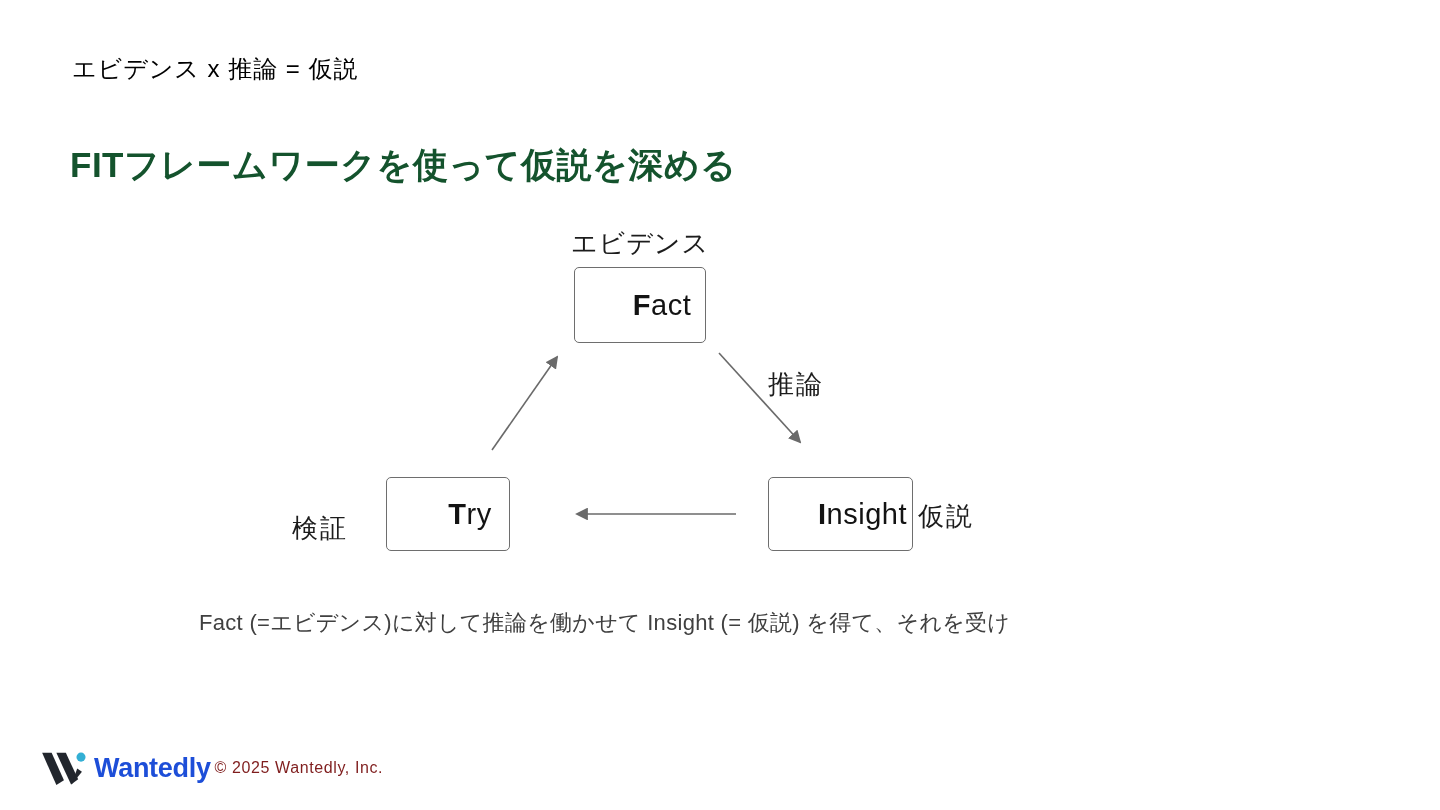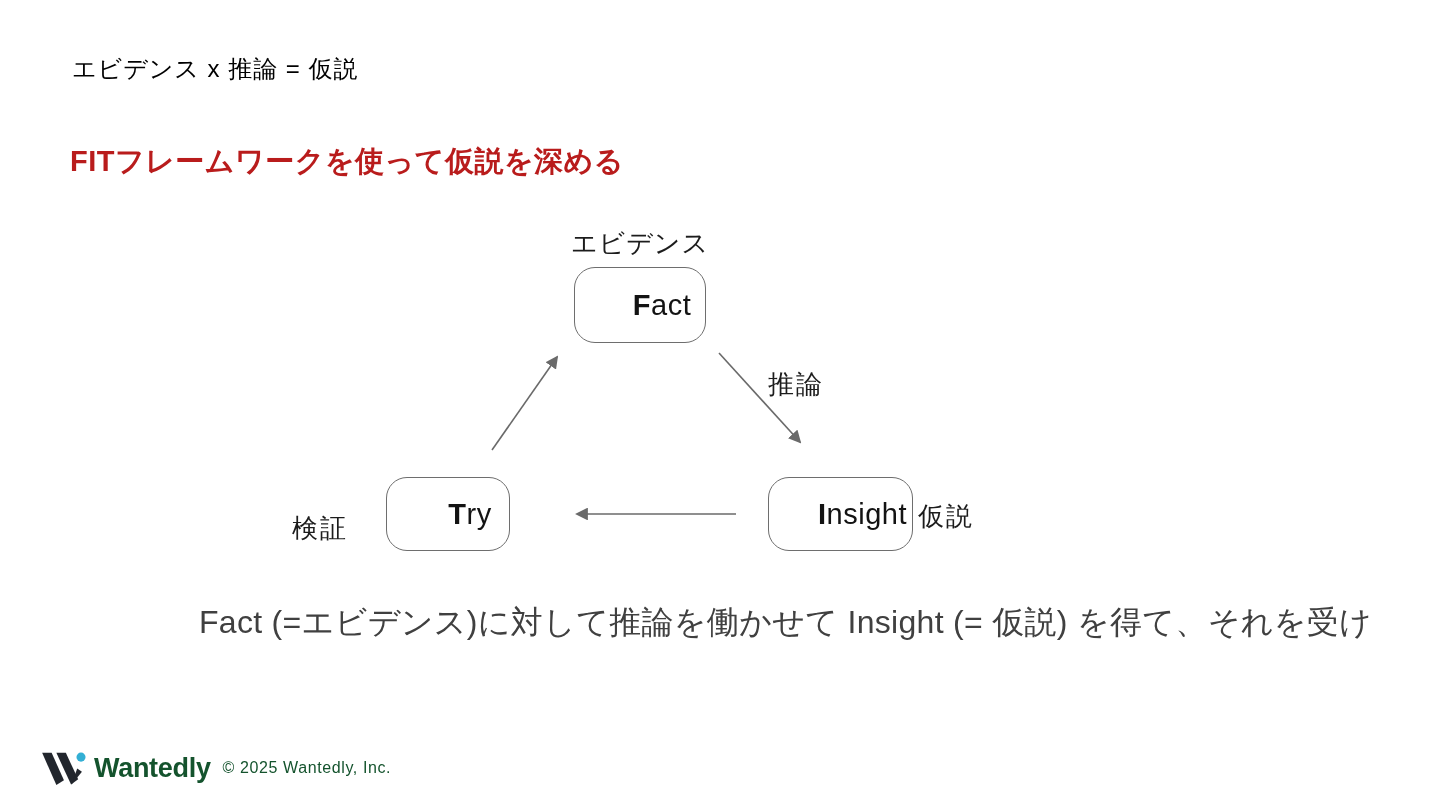--- a/index.html
+++ b/index.html
@@ -18,32 +18,32 @@
   .eyebrow {
     left: 72px; top: 53px;
     font-size: 24px;
     font-weight: 500;
     color: #000000;
     letter-spacing: 1px;
     white-space: nowrap;
   }
   .title {
     left: 70px; top: 142px;
-    font-size: 29px;
+    font-size: 35px;
     font-weight: 700;
-    color: #b91c1c;
+    color: #14532d;
     letter-spacing: 0.5px;
     white-space: nowrap;
   }
 
   
   .node {
     position: absolute;
     border: 1.5px solid #6e6e6e;
-    border-radius: 21px;
+    border-radius: 5px;
     background: #ffffff;
     display: flex;
     align-items: center;
     justify-content: center;
     padding-left: 44px;
   }
   .node-fact    { left: 574px; top: 267px; width: 132px; height: 76px; }
   .node-try     { left: 386px; top: 477px; width: 124px; height: 74px; }
   .node-insight { left: 768px; top: 477px; width: 145px; height: 74px; }
   .node-label {
@@ -72,46 +72,46 @@
   .arrows {
     position: absolute;
     left: 0; top: 0;
     width: 1440px; height: 810px;
     pointer-events: none;
   }
 
   
   .body-text {
     left: 199px; top: 602px;
-    font-size: 32px;
+    font-size: 22px;
     line-height: 41px;
     color: #404040;
     letter-spacing: 0.3px;
   }
   .body-text .line { white-space: nowrap; }
 
   
   .footer {
     left: 40px; top: 748px;
     display: flex;
     align-items: center;
     height: 40px;
   }
   .logo-mark { width: 46px; height: 36px; margin-right: 8px; }
   .brand-name {
     font-size: 27px;
     font-weight: 700;
-    color: #14532d;
+    color: #1d4ed8;
     letter-spacing: -0.3px;
     white-space: nowrap;
   }
   .copyright {
-    margin-left: 12px;
+    margin-left: 4px;
     font-size: 16px;
-    color: #14532d;
+    color: #7f1d1d;
     letter-spacing: 0.6px;
     white-space: nowrap;
   }
 </style>
 </head>
 <body>
 
 <div class="abs eyebrow">エビデンス x 推論 = 仮説</div>
 
 <h1 class="abs title">FITフレームワークを使って仮説を深める</h1>

